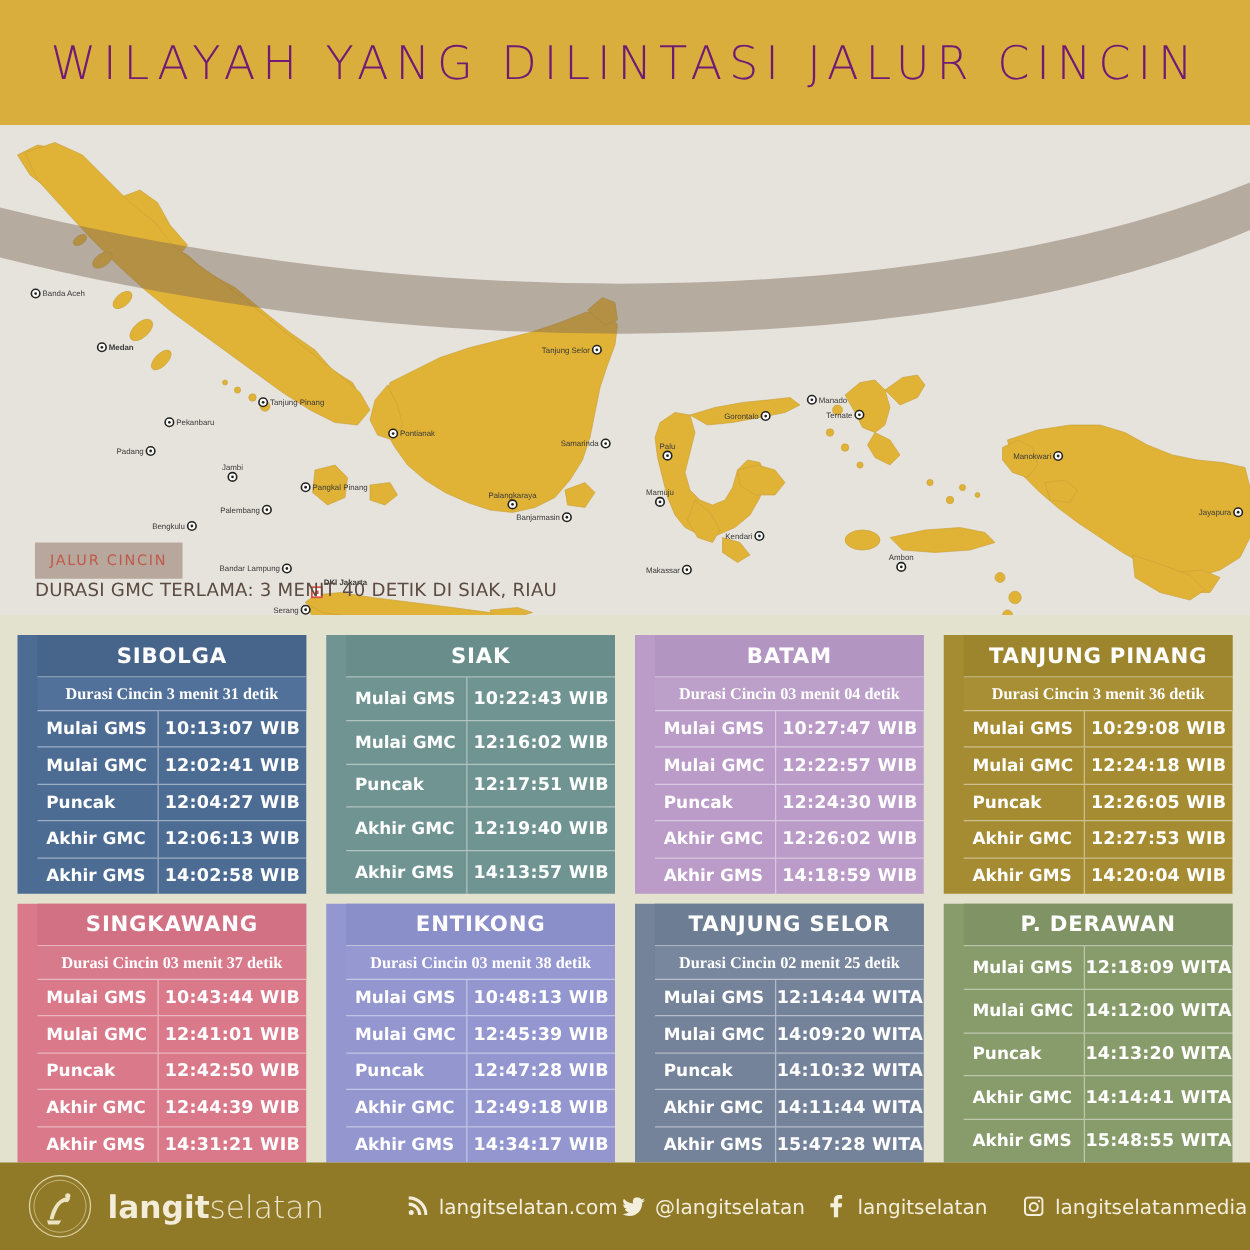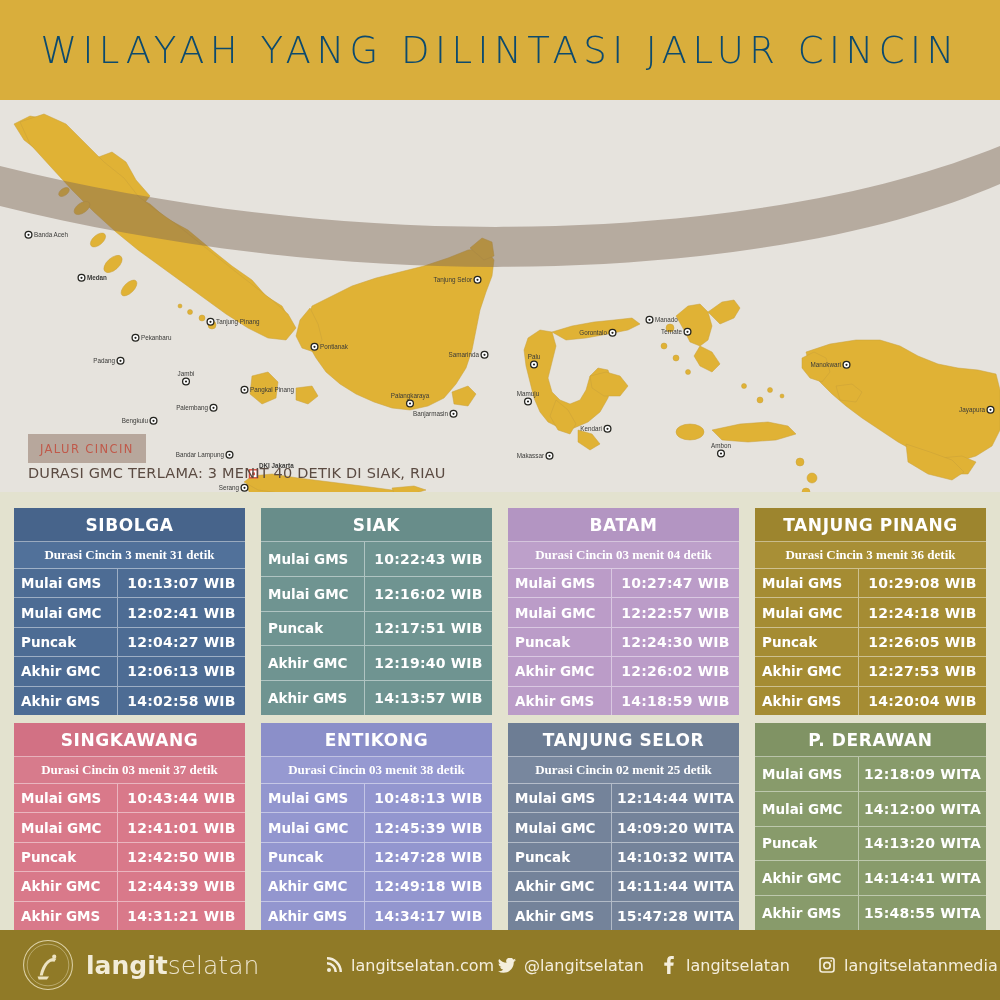--- a/index.html
+++ b/index.html
@@ -13,21 +13,21 @@
 
   
   .titlebar {
     position: absolute; left: 0; top: 0; width: 1000px; height: 100px;
     background: #d9ae3c;
     display: flex; align-items: center; justify-content: center;
   }
   .titlebar .title {
     font-family: "DejaVu Sans", sans-serif;
     font-size: 37px; font-weight: 300; letter-spacing: 5.5px;
-    color: #0c4a6e; white-space: nowrap;
+    color: #701a75; white-space: nowrap;
   }
 
   
   .mapwrap {
     position: absolute; left: 0; top: 100px; width: 1000px; height: 392px;
     background: #e6e3dd; overflow: hidden;
   }
   .mapwrap svg { position: absolute; left: 0; top: 0; }
   .legend {
     position: absolute; left: 28px; top: 334px;
@@ -43,21 +43,21 @@
     font-size: 14.5px; letter-spacing: 0.2px; color: #5b4b42; font-weight: 400;
   }
 
   
   .cards {
     position: absolute; left: 0; top: 500px; width: 1000px; height: 430px;
     padding: 8px 14px 0 14px;
     display: grid; grid-template-columns: repeat(4, 1fr);
     grid-template-rows: 207px 207px; column-gap: 16px; row-gap: 8px;
   }
-  .card { display: flex; flex-direction: column; }
+  .card { display: flex; flex-direction: column; padding-left: 16px; }
   .card .chead {
     height: 34px; display: flex; align-items: center; justify-content: center;
     font-family: "DejaVu Sans", sans-serif; font-weight: bold;
     font-size: 17px; letter-spacing: 0.6px; color: #ffffff;
     border-bottom: 1px solid rgba(255,255,255,0.45);
   }
   .card .csub {
     height: 27px; display: flex; align-items: center; justify-content: center;
     font-family: Liberation Serif, serif; font-weight: bold;
     font-size: 13px; color: #ffffff;

